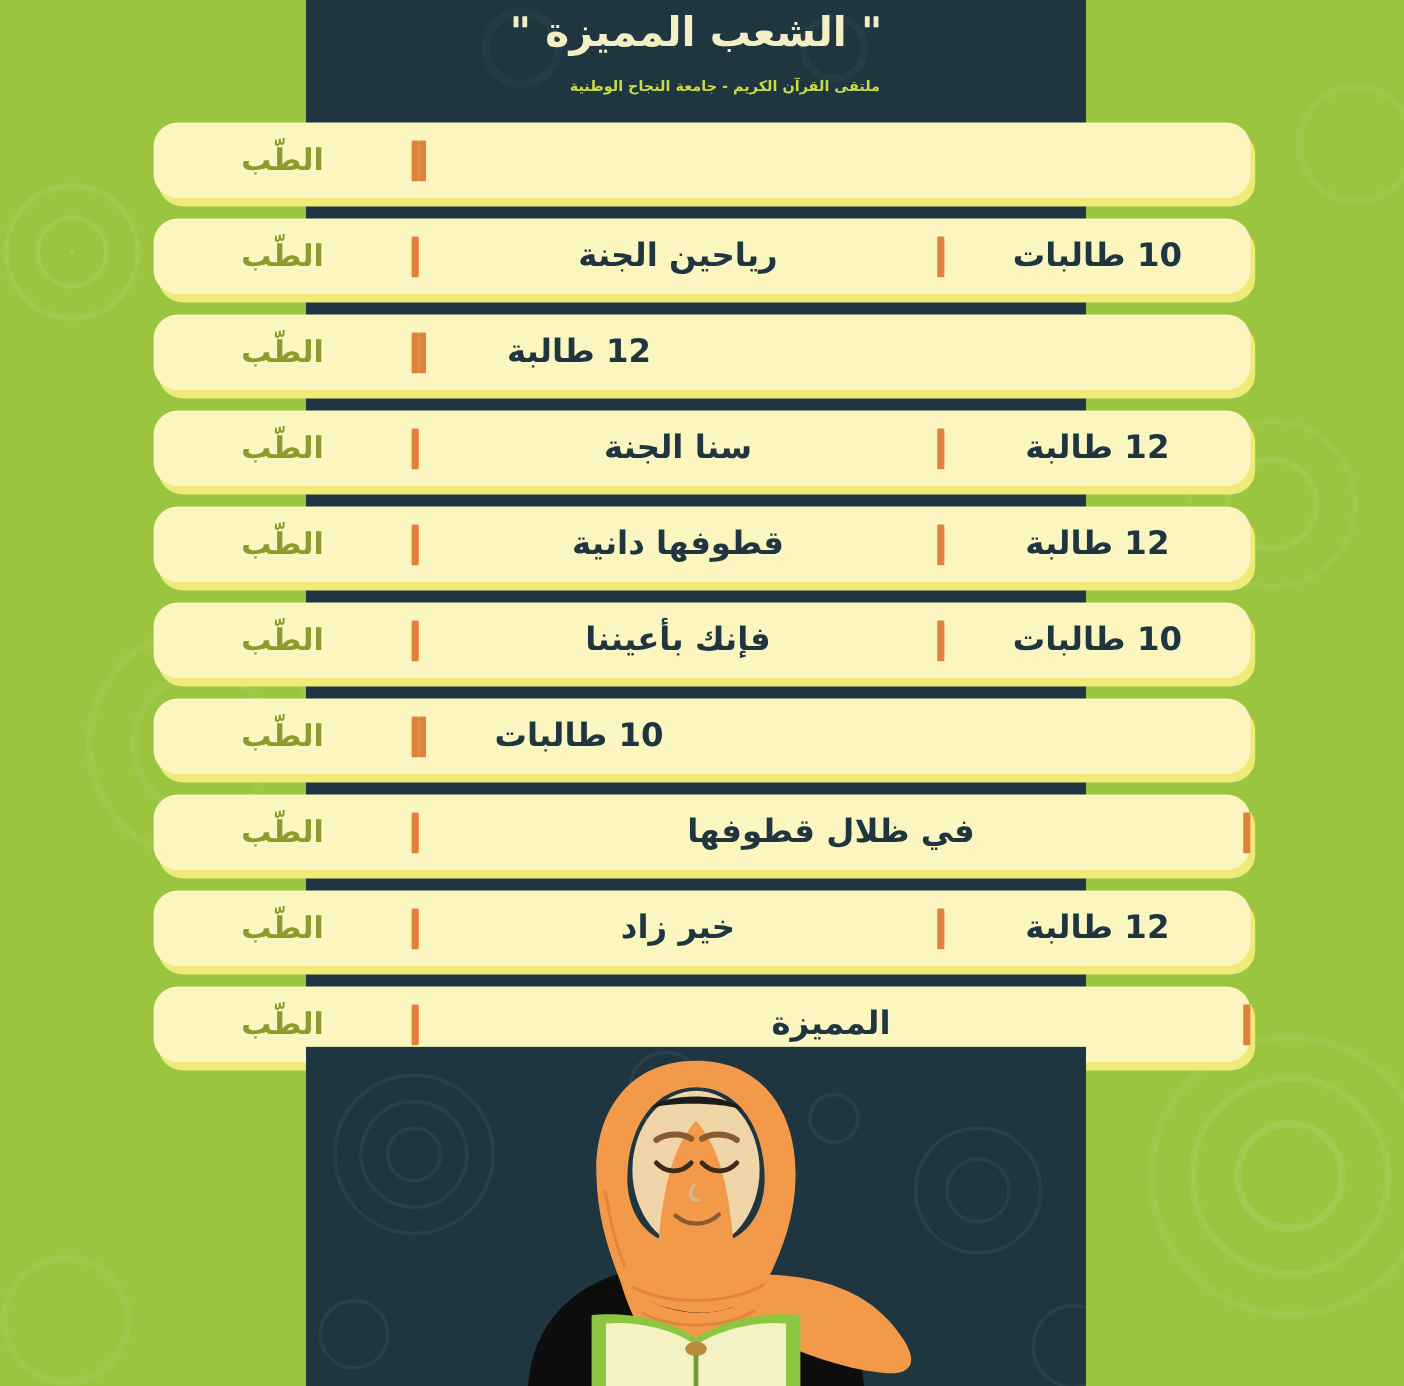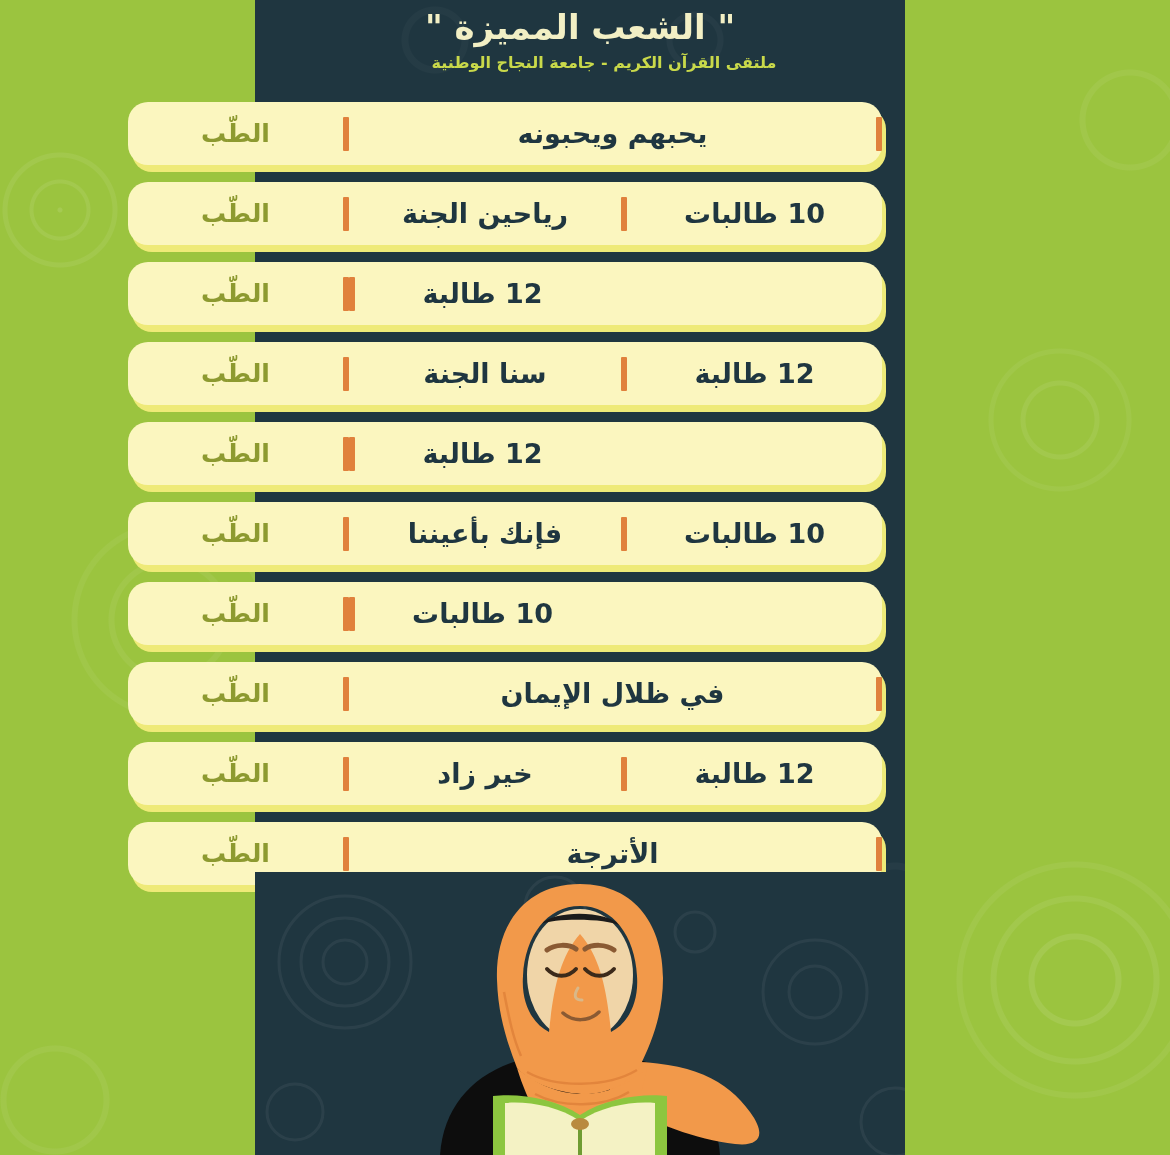--- a/index.html
+++ b/index.html
@@ -52,30 +52,30 @@
   
   .header{
     position:absolute; left:255px; top:0; width:650px; height:96px;
     z-index:5; text-align:center; padding-top:6px;
   }
   .title{
     color:#f2efc4; font-size:34px; font-weight:700; letter-spacing:1px;
     direction:rtl; line-height:1.25;
   }
   .subtitle{
-    color:#c9d94a; font-size:16px; font-weight:700; direction:rtl;
-    margin-top:4px;
+    color:#c9d94a; font-size:12px; font-weight:700; direction:rtl;
+    margin-top:16px;
     padding-left:48px;
   }
 
   
   .rows{ position:absolute; left:0; top:96px; width:1170px; z-index:6; }
   .row-wrap{ position:relative; height:80px; }
   .card{
-    position:absolute; left:128px; top:6px; width:754px; height:63px;
+    position:absolute; left:128px; top:6px; width:914px; height:63px;
     background:#fbf6bf;
     border-radius:20px;
     box-shadow: 4px 7px 0 0 #eeea78;
     display:flex; flex-direction:row-reverse; align-items:center;
     direction:rtl;
   }
   .col-dept{
     width:215px; text-align:center;
     color:#8d9a30; font-size:25px; font-weight:700;
   }
@@ -110,21 +110,20 @@
 <div class="header">
   <div class="title">" الشعب المميزة "</div>
   <div class="subtitle">ملتقى القرآن الكريم - جامعة النجاح الوطنية</div>
 </div>
 
 <div class="rows" id="rows-container">
     <div class="row-wrap">
       <div class="card">
         <div class="col-dept">الطّب</div>
         <div class="sep"></div>
-        <div class="col-name">يحبهم ويحبونه</div>
         <div class="sep"></div>
       </div>
     </div>
     <div class="row-wrap">
       <div class="card">
         <div class="col-dept">الطّب</div>
         <div class="sep"></div>
         <div class="col-name">رياحين الجنة</div>
         <div class="sep"></div>
         <div class="col-count">10 طالبات</div>
@@ -144,20 +143,21 @@
         <div class="sep"></div>
         <div class="col-name">سنا الجنة</div>
         <div class="sep"></div>
         <div class="col-count">12 طالبة</div>
       </div>
     </div>
     <div class="row-wrap">
       <div class="card">
         <div class="col-dept">الطّب</div>
         <div class="sep"></div>
+        <div class="col-name">قطوفها دانية</div>
         <div class="sep"></div>
         <div class="col-count">12 طالبة</div>
       </div>
     </div>
     <div class="row-wrap">
       <div class="card">
         <div class="col-dept">الطّب</div>
         <div class="sep"></div>
         <div class="col-name">فإنك بأعيننا</div>
         <div class="sep"></div>
@@ -169,38 +169,38 @@
         <div class="col-dept">الطّب</div>
         <div class="sep"></div>
         <div class="sep"></div>
         <div class="col-count">10 طالبات</div>
       </div>
     </div>
     <div class="row-wrap">
       <div class="card">
         <div class="col-dept">الطّب</div>
         <div class="sep"></div>
-        <div class="col-name">في ظلال الإيمان</div>
+        <div class="col-name">في ظلال قطوفها</div>
         <div class="sep"></div>
       </div>
     </div>
     <div class="row-wrap">
       <div class="card">
         <div class="col-dept">الطّب</div>
         <div class="sep"></div>
         <div class="col-name">خير زاد</div>
         <div class="sep"></div>
         <div class="col-count">12 طالبة</div>
       </div>
     </div>
     <div class="row-wrap">
       <div class="card">
         <div class="col-dept">الطّب</div>
         <div class="sep"></div>
-        <div class="col-name">الأترجة</div>
+        <div class="col-name">المميزة</div>
         <div class="sep"></div>
       </div>
     </div>
   </div>
 
 <div class="illus">
   <svg width="650" height="283" viewBox="0 0 650 283">
     <rect x="0" y="0" width="650" height="283" fill="#1f3640"></rect>
     <g opacity="0.05" fill="none" stroke="#ffffff" stroke-width="3">
       <circle cx="90" cy="90" r="22"></circle>

